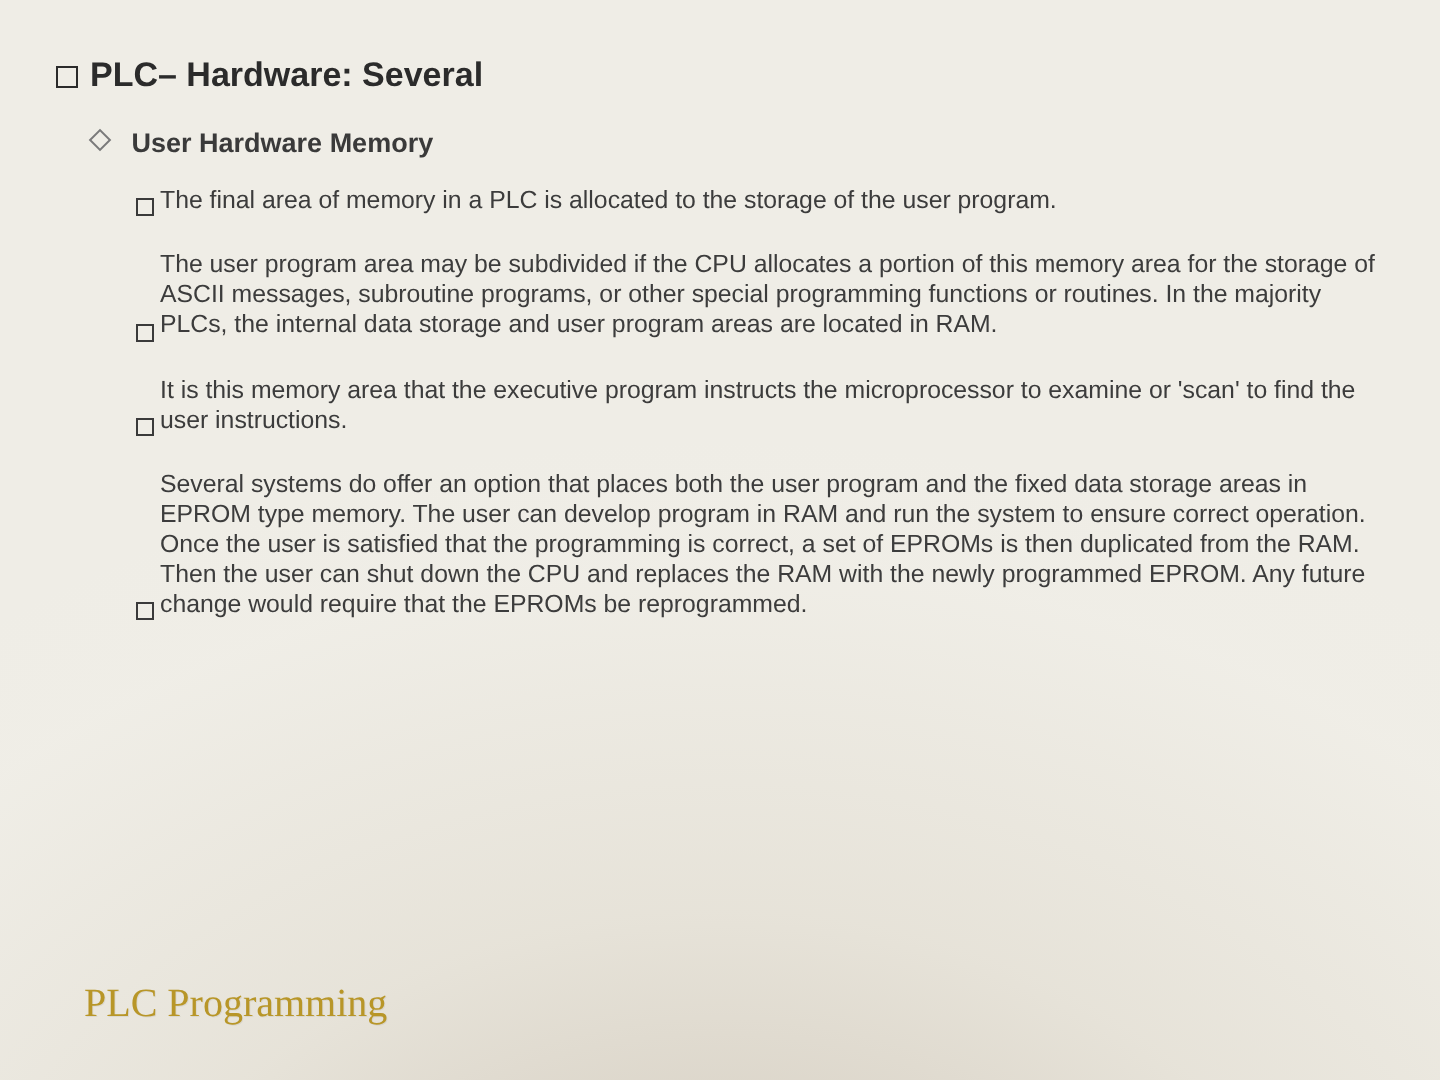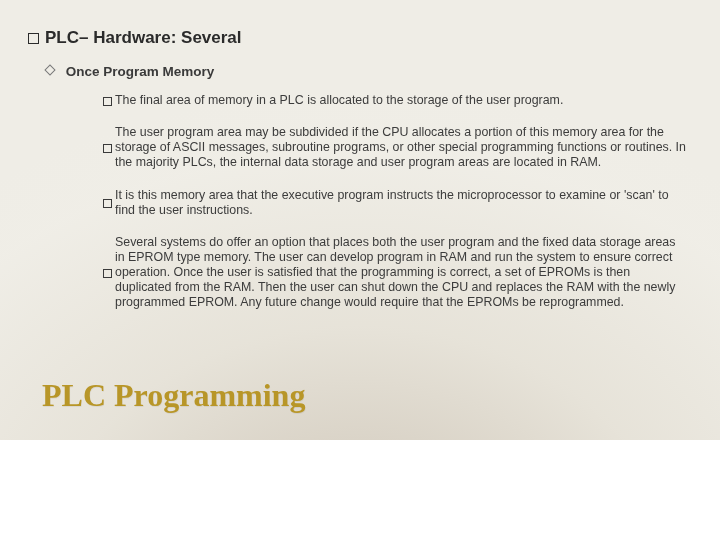--- a/index.html
+++ b/index.html
@@ -5,21 +5,21 @@
   html, body {
     margin: 0;
     padding: 0;
     width: 720px;
     height: 540px;
     overflow: hidden;
     font-family: Verdana, Geneva, sans-serif;
   }
   .slide {
     width: 720px;
-    height: 440px;
+    height: 540px;
     box-sizing: border-box;
     background:
       radial-gradient(ellipse 900px 700px at 50% 130%,
         rgba(200,190,175,0.9) 0%,
         rgba(225,220,208,0.6) 35%,
         rgba(242,240,233,0.2) 60%,
         rgba(244,242,236,0) 70%),
       #efede6;
     position: relative;
     padding: 28px 28px 0 28px;
@@ -63,62 +63,61 @@
   .bullets {
     margin-left: 40px;
     margin-top: 14px;
   }
   .bull {
     font-size: 12.4px;
     line-height: 1.22;
     color: #3c3c3c;
     margin-bottom: 17px;
     display: flex;
-    align-items: center;
-    margin-left: 35px;
+    align-items: flex-end;
   }
   .bull .sq {
     display: inline-block;
     width: 9px;
     height: 9px;
     border: 1.2px solid #3a3a3a;
     margin-right: 3px;
     margin-top: 2px;
     flex-shrink: 0;
     box-sizing: border-box;
   }
   .bull .btxt {
     flex: 1 1 auto;
     padding-right: 4px;
   }
   .footer-title {
     position: absolute;
     left: 42px;
     bottom: 26px;
     font-family: Georgia, 'Times New Roman', serif;
-    font-size: 32px;
-    font-weight: 700;
+    font-size: 20px;
+    font-weight: 400;
     color: #b89628;
     text-shadow: 0.5px 0.5px 0 rgba(0,0,0,0.06);
   }
 </style>
 </head>
 <body>
 
 <div class="slide">
 
   <div class="topline">
     <span class="square"></span>
     <span>PLC</span>
     <span> – Hardware: Several</span>
   </div>
 
   <div class="subhead">
     <span class="diamond"></span>
-    <span>Once Program Memory</span>
+    <span>User Hardware Memory</span>
   </div>
 
   <div class="bullets">
     <div class="bull">
       <span class="sq"></span>
       <span class="btxt">The final area of memory in a PLC is allocated to the storage of the user program.</span>
     </div>
     <div class="bull">
       <span class="sq"></span>
       <span class="btxt">The user program area may be subdivided if the CPU allocates a portion of this memory area for the storage of ASCII messages, subroutine programs, or other special programming functions or routines. In the majority PLCs, the internal data storage and user program areas are located in RAM.</span>

